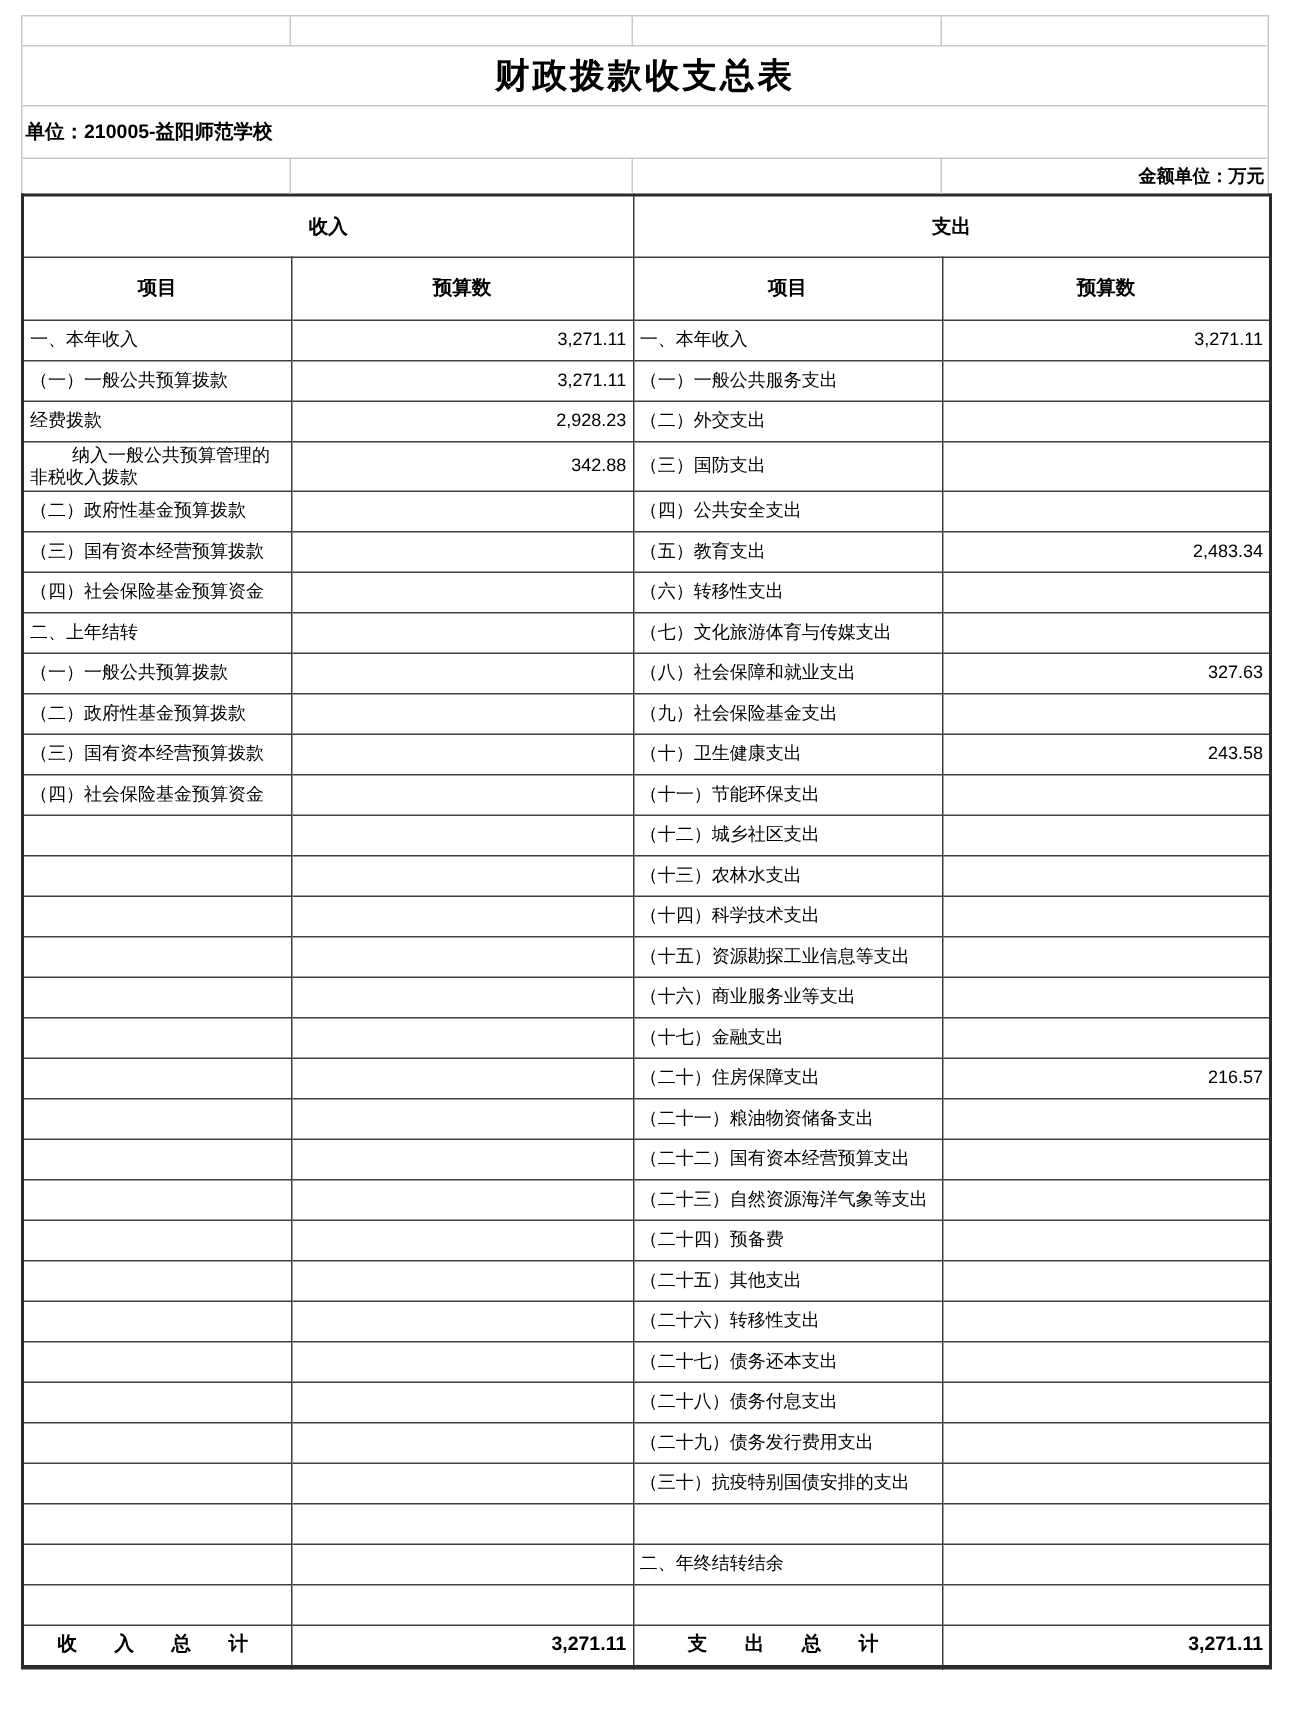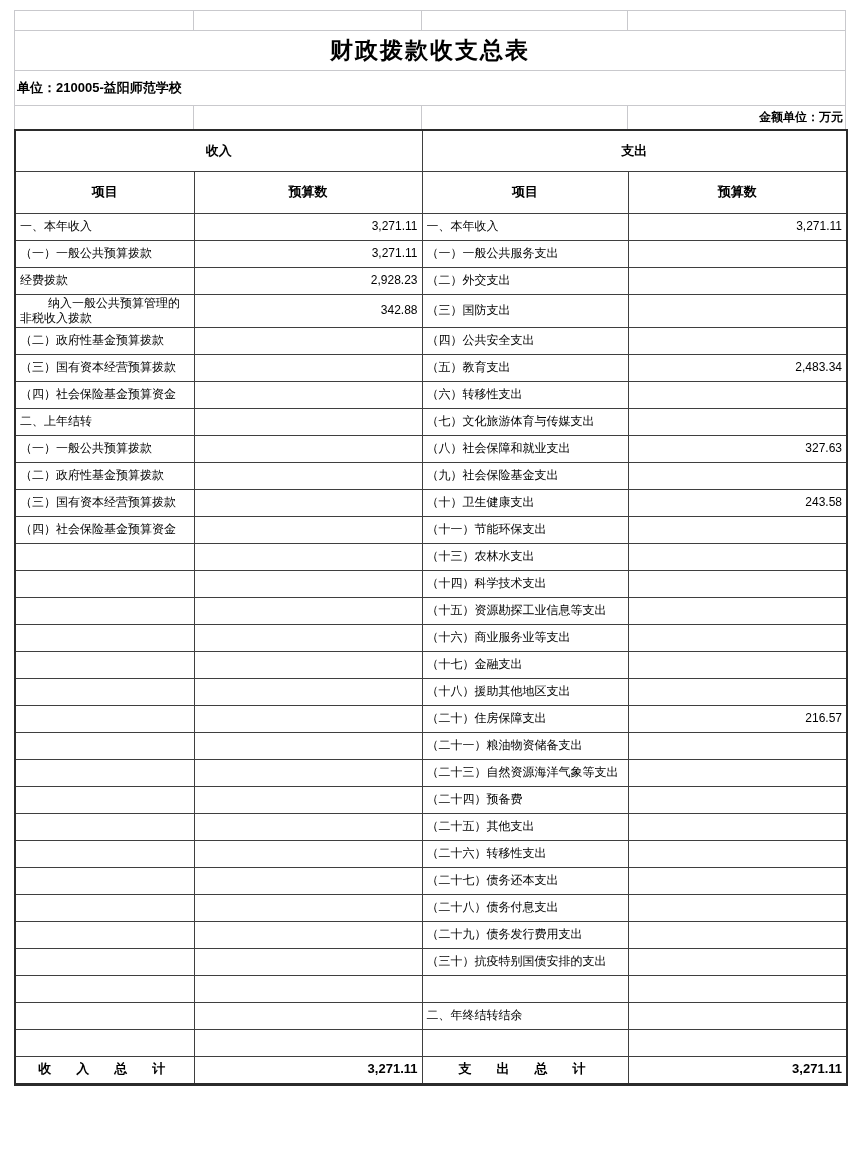--- a/index.html
+++ b/index.html
@@ -180,20 +180,26 @@
         </tr>
         <tr>
           <td class="cell-item">（四）社会保险基金预算资金</td>
           <td class="cell-value"></td>
           <td class="cell-item">（十一）节能环保支出</td>
           <td class="cell-value"></td>
         </tr>
         <tr>
           <td class="cell-item"></td>
           <td class="cell-value"></td>
+          <td class="cell-item">（十二）城乡社区支出</td>
+          <td class="cell-value"></td>
+        </tr>
+        <tr>
+          <td class="cell-item"></td>
+          <td class="cell-value"></td>
           <td class="cell-item">（十三）农林水支出</td>
           <td class="cell-value"></td>
         </tr>
         <tr>
           <td class="cell-item"></td>
           <td class="cell-value"></td>
           <td class="cell-item">（十四）科学技术支出</td>
           <td class="cell-value"></td>
         </tr>
         <tr>
@@ -205,38 +211,38 @@
         <tr>
           <td class="cell-item"></td>
           <td class="cell-value"></td>
           <td class="cell-item">（十六）商业服务业等支出</td>
           <td class="cell-value"></td>
         </tr>
         <tr>
           <td class="cell-item"></td>
           <td class="cell-value"></td>
           <td class="cell-item">（十七）金融支出</td>
-          <td class="cell-value"></td>
-        </tr>
-        <tr>
-          <td class="cell-item"></td>
-          <td class="cell-value"></td>
-          <td class="cell-item">（十八）援助其他地区支出</td>
           <td class="cell-value"></td>
         </tr>
         <tr>
           <td class="cell-item"></td>
           <td class="cell-value"></td>
           <td class="cell-item">（二十）住房保障支出</td>
           <td class="cell-value">216.57</td>
         </tr>
         <tr>
           <td class="cell-item"></td>
           <td class="cell-value"></td>
           <td class="cell-item">（二十一）粮油物资储备支出</td>
+          <td class="cell-value"></td>
+        </tr>
+        <tr>
+          <td class="cell-item"></td>
+          <td class="cell-value"></td>
+          <td class="cell-item">（二十二）国有资本经营预算支出</td>
           <td class="cell-value"></td>
         </tr>
         <tr>
           <td class="cell-item"></td>
           <td class="cell-value"></td>
           <td class="cell-item">（二十三）自然资源海洋气象等支出</td>
           <td class="cell-value"></td>
         </tr>
         <tr>
           <td class="cell-item"></td>

